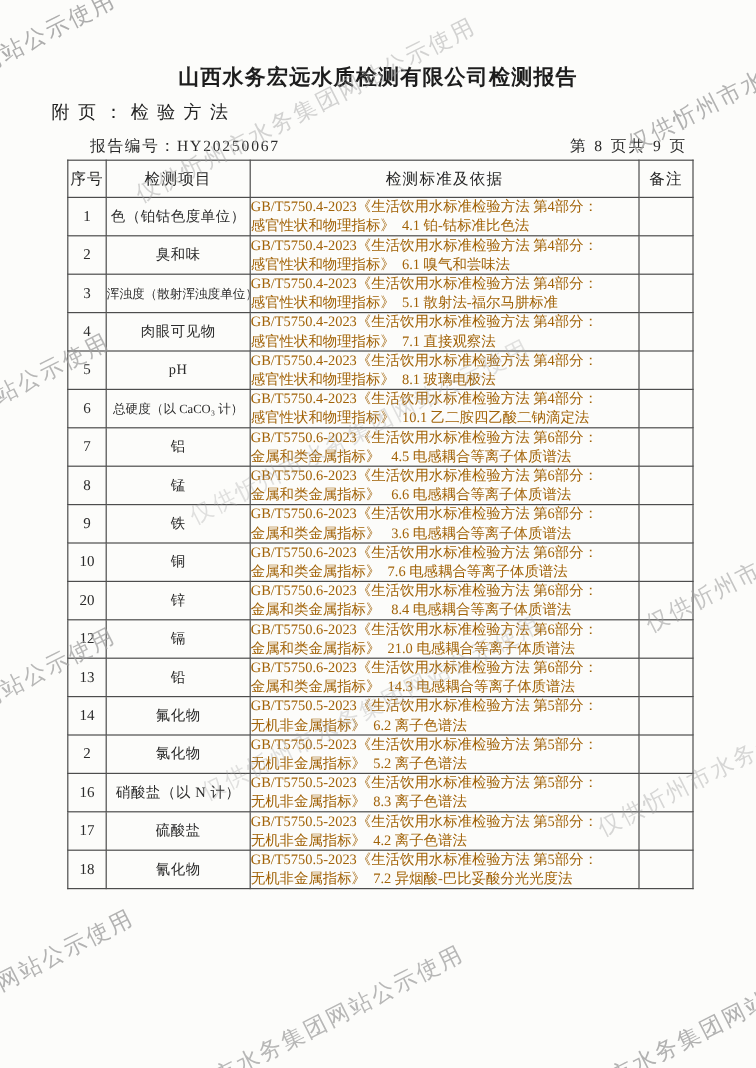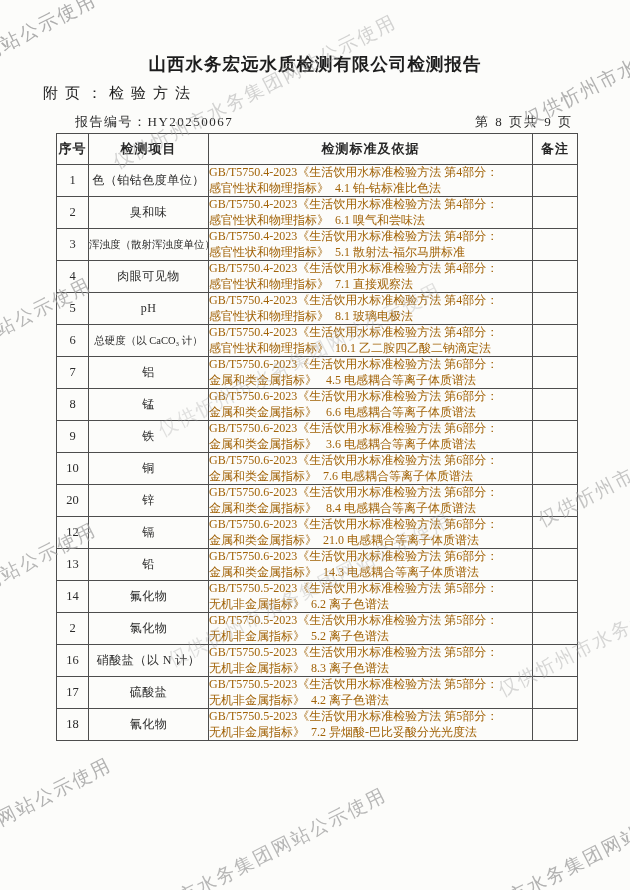--- a/index.html
+++ b/index.html
@@ -40,21 +40,21 @@
     background:transparent;
   }
   table.methods col.c1{width:32px;}
   table.methods col.c2{width:120px;}
   table.methods col.c3{width:324px;}
   table.methods col.c4{width:45px;}
   table.methods th,table.methods td{
     border:1px solid #4d4d4d;padding:0;vertical-align:middle;
   }
   table.methods th{
-    height:30px;font-weight:700;font-size:13px;letter-spacing:1px;
+    height:30px;font-weight:400;font-size:13px;letter-spacing:1px;
     text-align:center;color:#272727;
   }
   th.h-no{word-break:break-all;line-height:14px;padding:0 8px;}
   table.methods td{height:31px;}
   .c-no{text-align:center;font-size:12.5px;}
   .c-item{
     text-align:center;font-size:12px;letter-spacing:0.5px;
     white-space:nowrap;overflow:hidden;
   }
   tbody tr:nth-child(3) .c-item,

